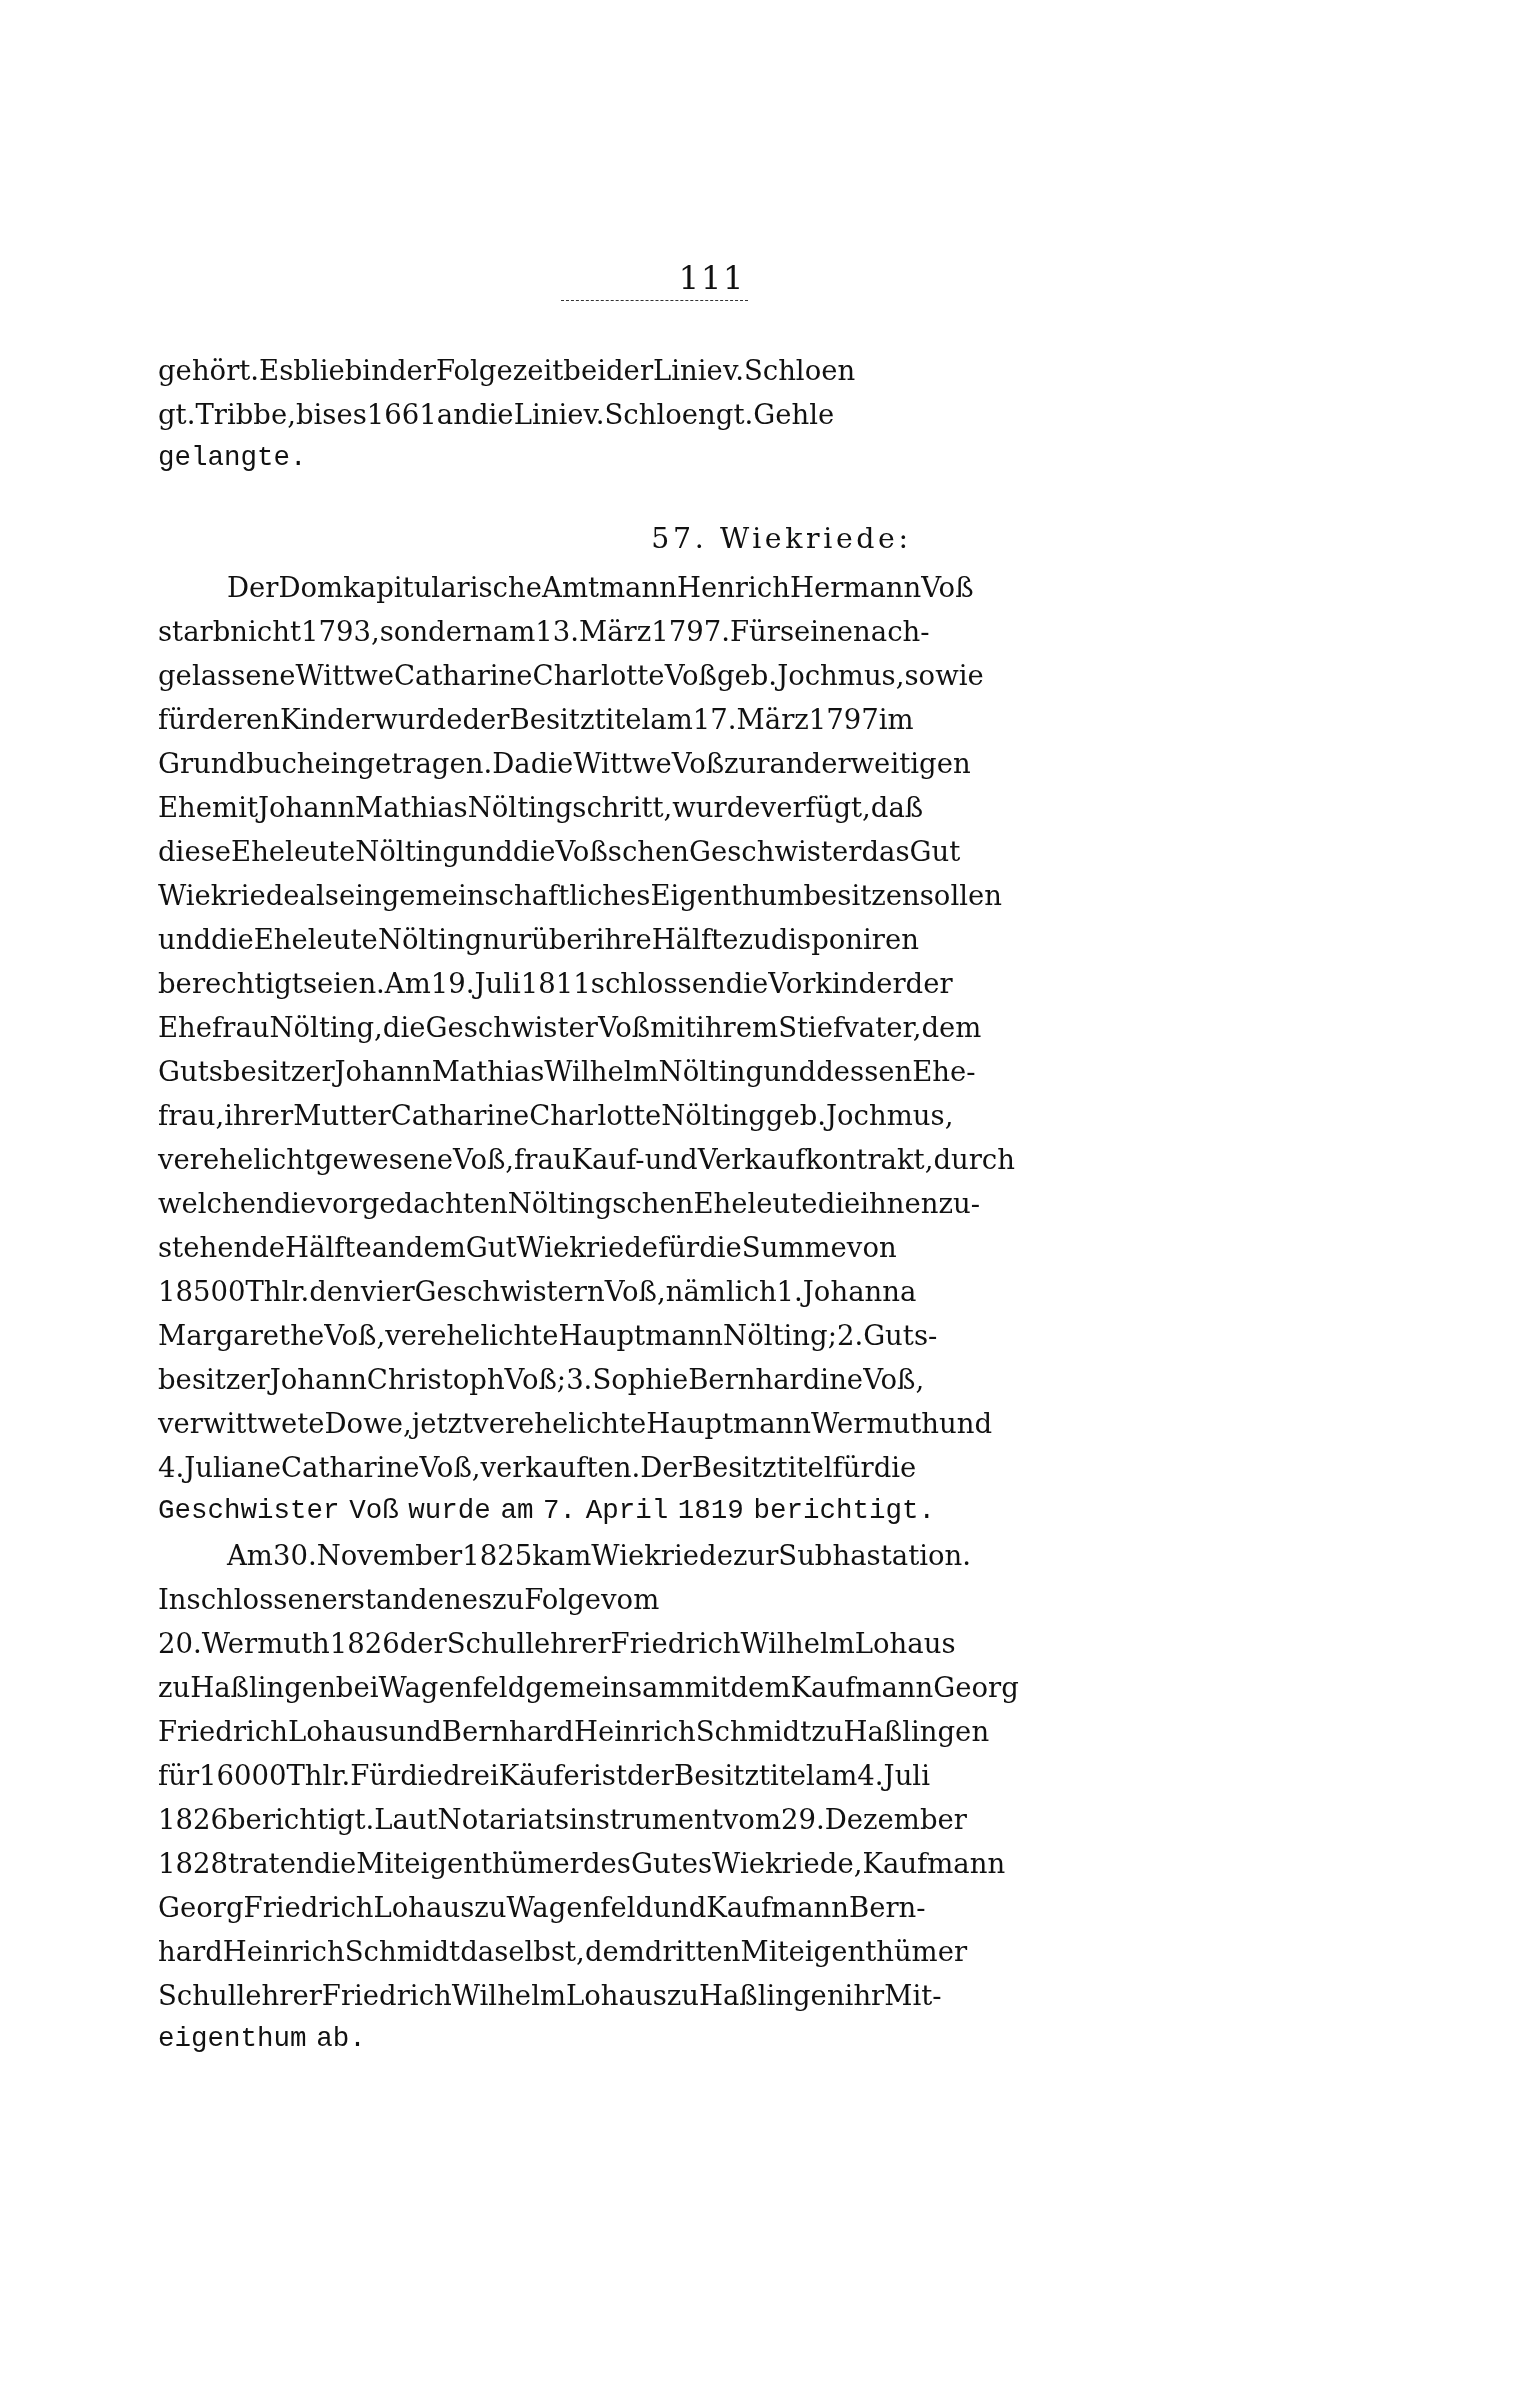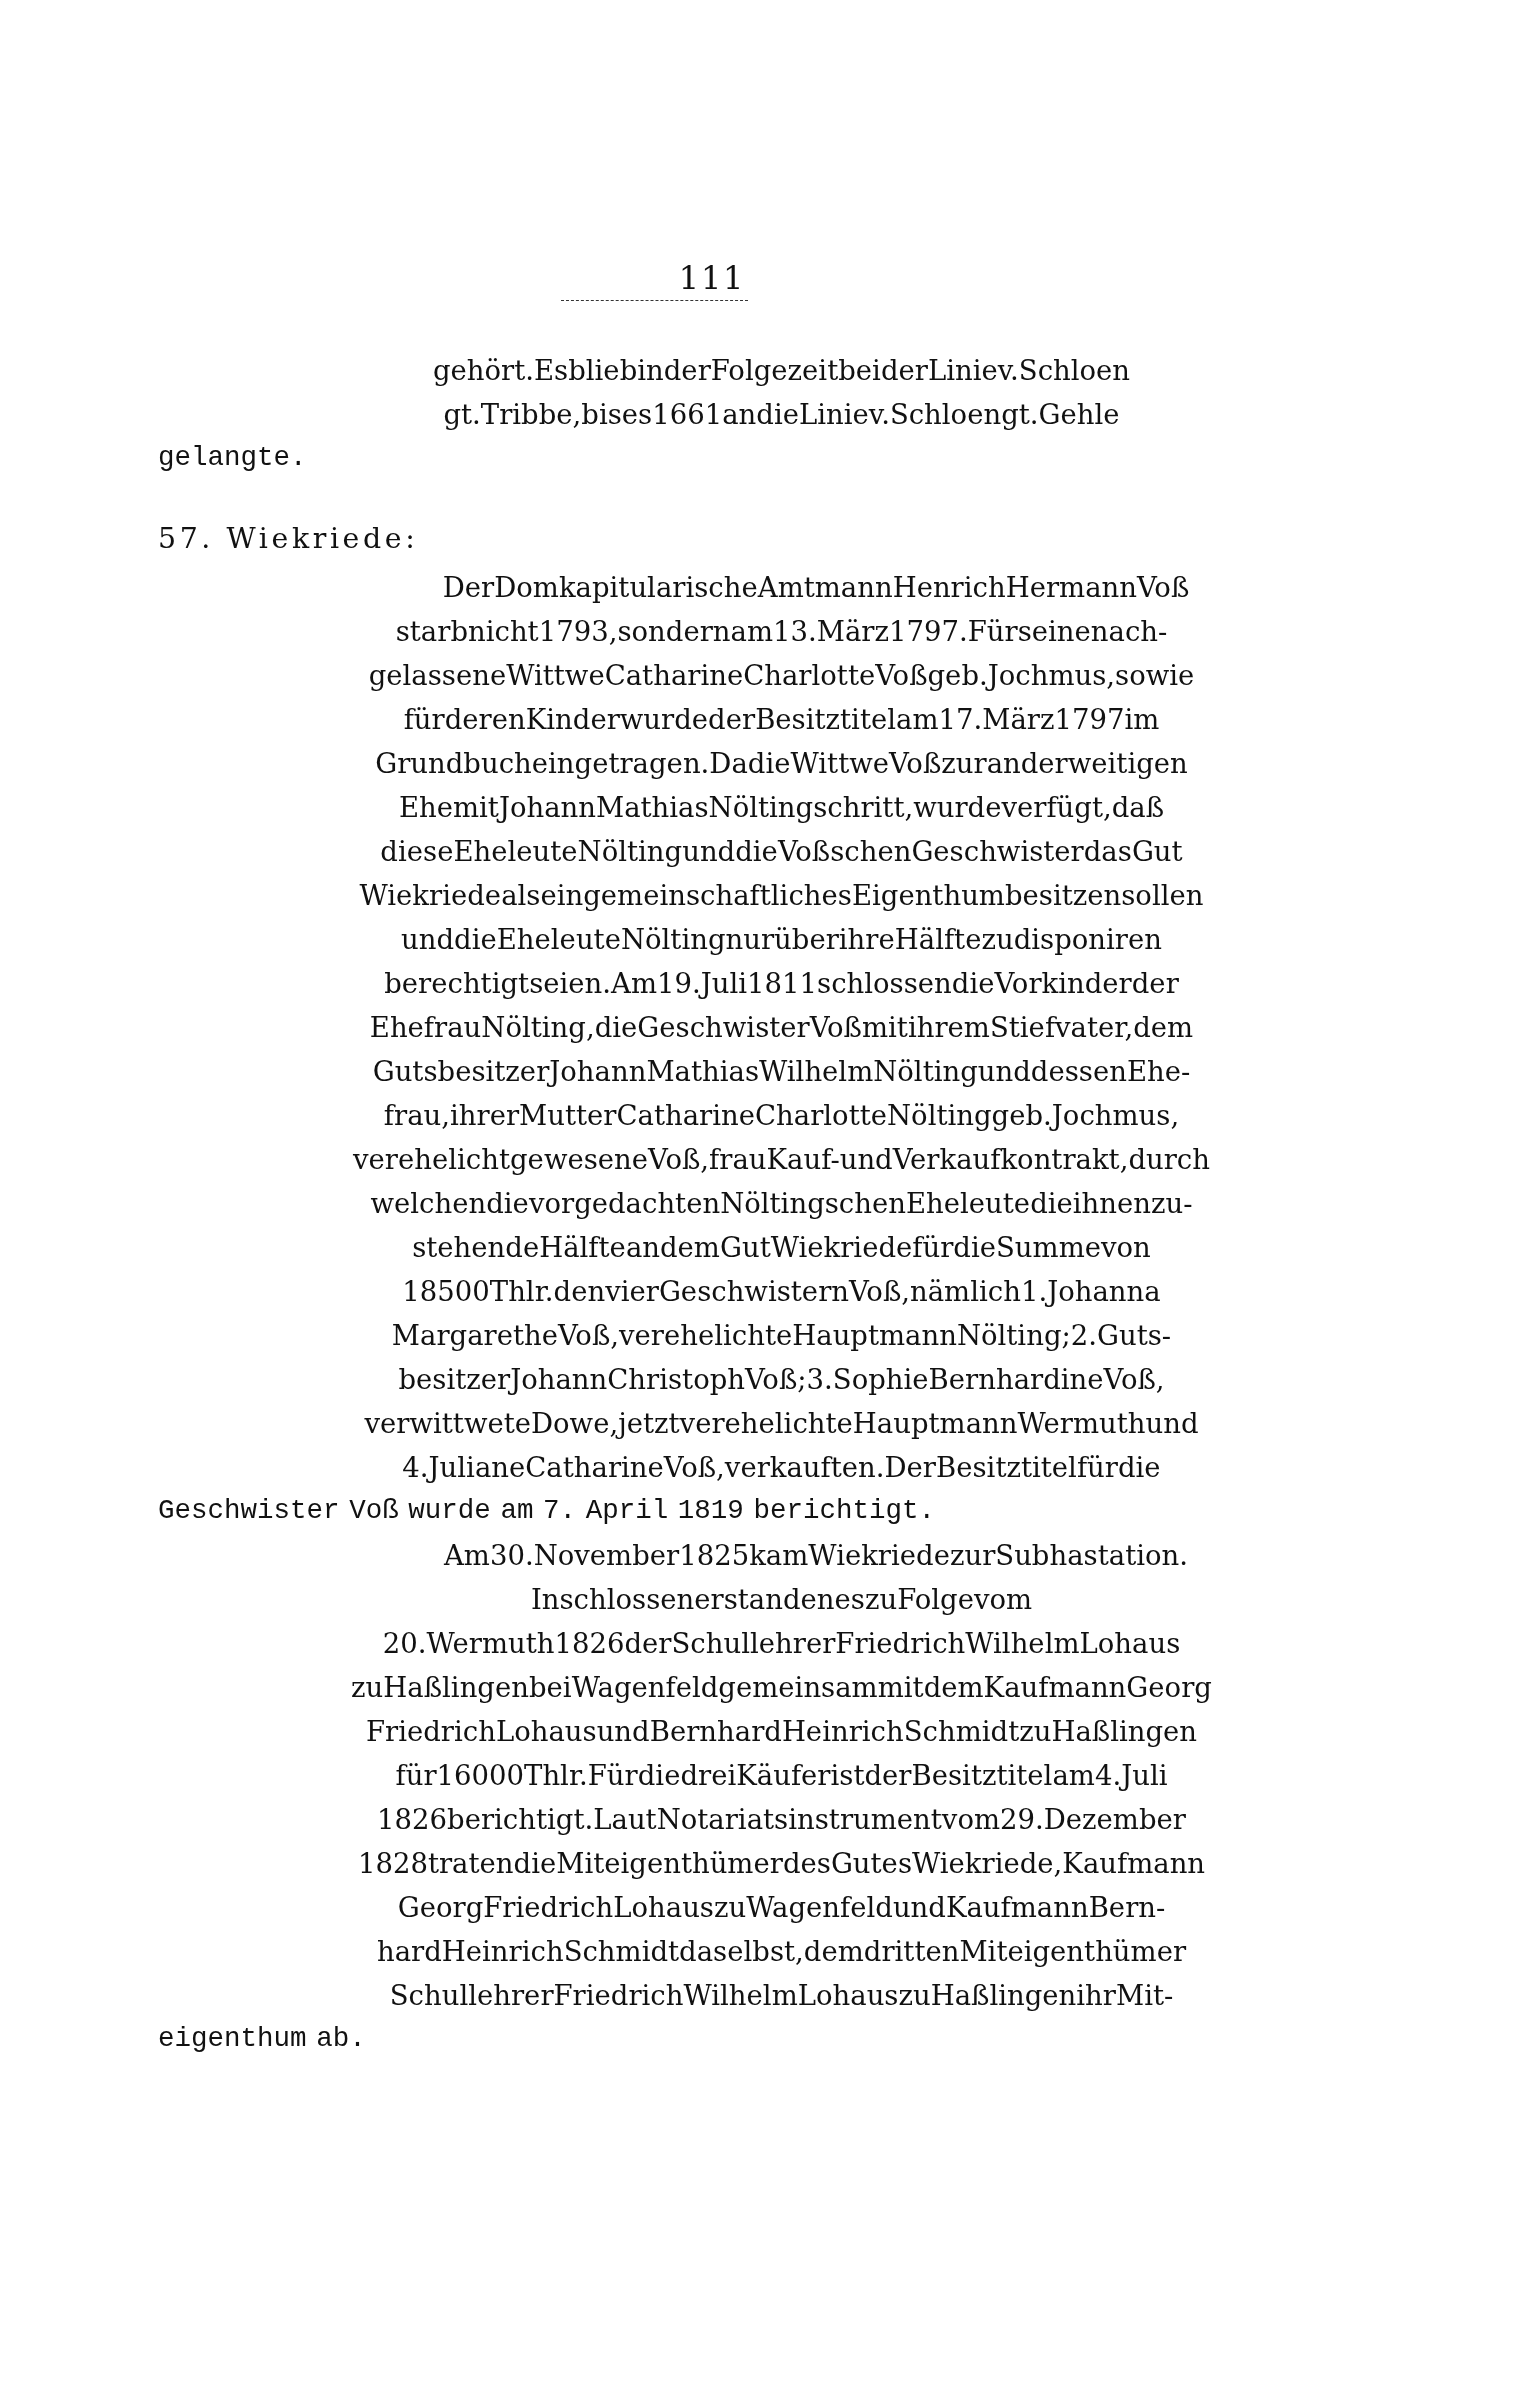--- a/index.html
+++ b/index.html
@@ -4,25 +4,25 @@
 <style>
   html, body { margin: 0; padding: 0; background: #ffffff; }
   body { width: 1534px; height: 2401px; position: relative; overflow: hidden;
          font-family: "DejaVu Serif", serif; color: #111; }
   .page-number { position: absolute; left: 632px; top: 259px; width: 160px; text-align: center;
                  font-size: 32px; letter-spacing: 1.8px; }
   .page-number-rule { position: absolute; left: 561px; top: 300px; width: 187px; height: 0;
                       border-top: 1.8px dashed #333; }
   .text-block { position: absolute; left: 158px; top: 348px; width: 1247px; }
   .line { height: 44px; line-height: 44px; font-size: 27.5px; text-align: justify;
-          text-align-last: justify; white-space: nowrap; display: flex; justify-content: center; }
+          text-align-last: justify; white-space: nowrap; display: flex; justify-content: flex-start; }
   .line.last { text-align-last: left; justify-content: flex-start; font-family: Liberation Mono, monospace; }
   .line.last span { margin-right: 0.35em; }
   .line.indent { padding-left: 69px; }
-  .heading { height: 44px; line-height: 44px; font-size: 28.4px; text-align: left;
+  .heading { height: 44px; line-height: 44px; font-size: 28.4px; text-align: center;
              letter-spacing: 3.6px; margin: 37px 0 3.6px 0; }
 </style>
 </head>
 <body>
 
 <div>
   <div class="page-number">111</div>
   <div class="page-number-rule"></div>
 
   <div class="text-block">

